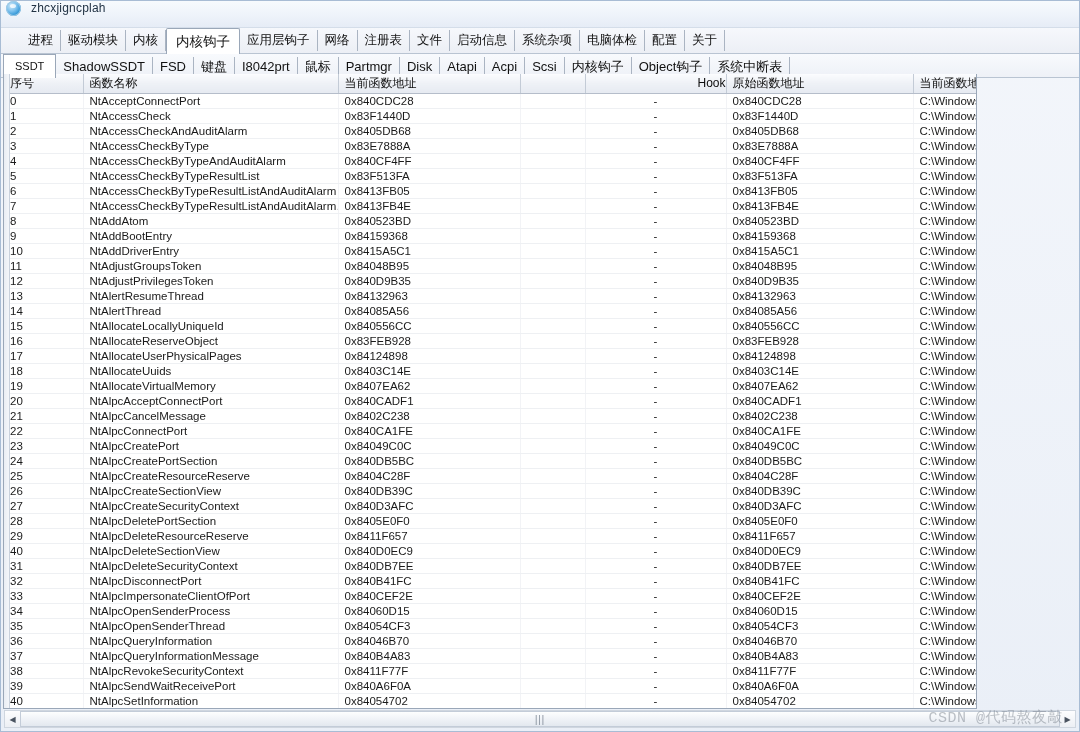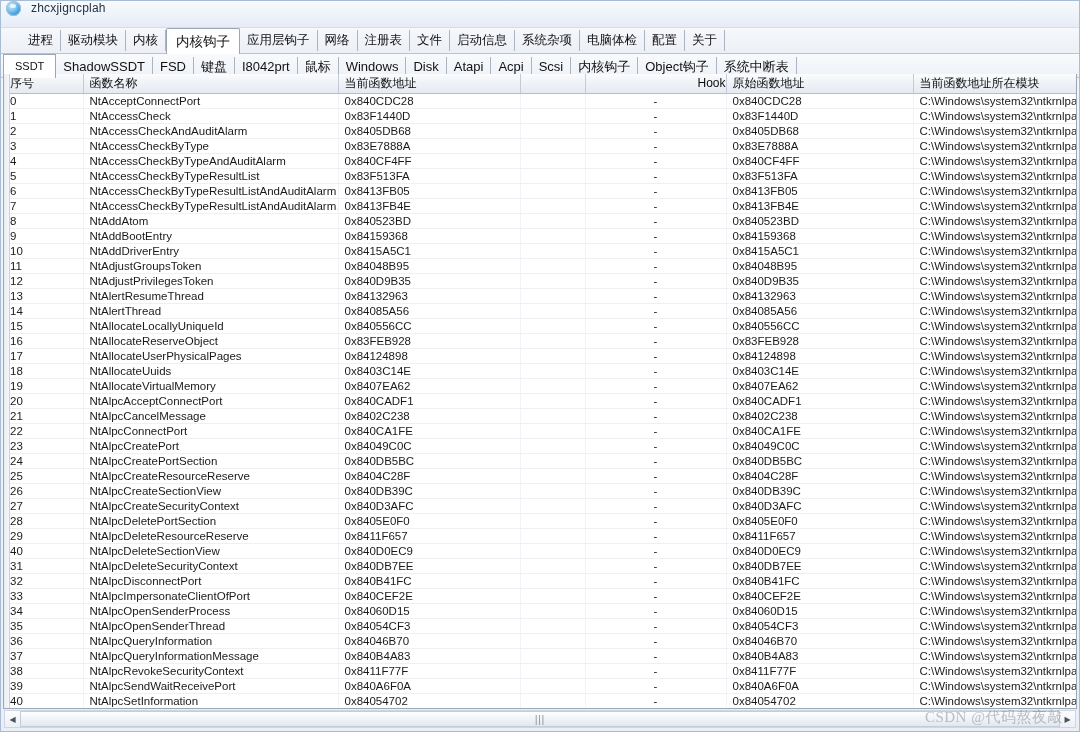--- a/index.html
+++ b/index.html
@@ -118,21 +118,21 @@
     border-bottom: none;
     font-size: 11px;
     padding: 0 11px;
     margin-bottom: -1px;
     z-index: 3;
   }
   
   .gridwrap {
     position: absolute;
     left: 2px; top: 73px;
-    width: 1074px;
+    width: 974px;
     height: 635px;
     background: #ffffff;
     border: 1px solid #9aa7b8;
     border-top: none;
     box-sizing: border-box;
     overflow: hidden;
   }
   .grid-left-edge {
     position: absolute;
     left: 0; top: 0; bottom: 0;
@@ -225,21 +225,21 @@
   .watermark {
     position: absolute;
     right: 16px;
     bottom: 4px;
     font-size: 15px;
     color: rgba(120,128,138,0.48);
     letter-spacing: .5px;
     white-space: nowrap;
     pointer-events: none;
     z-index: 9;
-    font-family: Liberation Serif, serif;
+    font-family: Liberation Mono, monospace;
   }
 </style>
 </head>
 <body>
 
 <div id="app">
 
   <div class="titlebar">
     <div class="app-icon"></div>
     <div class="title-text">zhcxjigncplah</div>
@@ -261,21 +261,21 @@
       <div class="tab">关于</div>
     </div>
 
   <div class="subtabstrip" id="sub-tabs">
       <div class="subtab active">SSDT</div>
       <div class="subtab">ShadowSSDT</div>
       <div class="subtab">FSD</div>
       <div class="subtab">键盘</div>
       <div class="subtab">I8042prt</div>
       <div class="subtab">鼠标</div>
-      <div class="subtab">Windows</div>
+      <div class="subtab">Partmgr</div>
       <div class="subtab">Disk</div>
       <div class="subtab">Atapi</div>
       <div class="subtab">Acpi</div>
       <div class="subtab">Scsi</div>
       <div class="subtab">内核钩子</div>
       <div class="subtab">Object钩子</div>
       <div class="subtab">系统中断表</div>
     </div>
 
   <div class="gridwrap">

